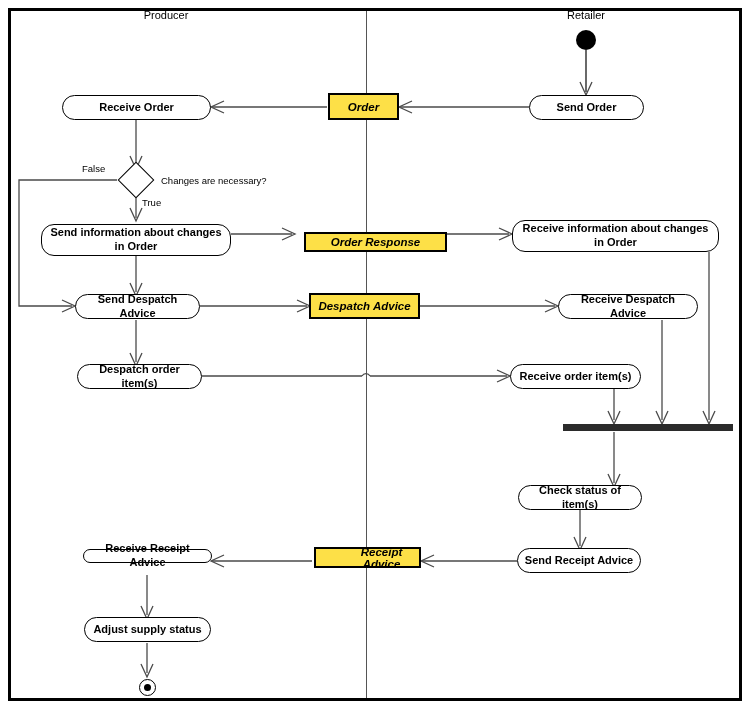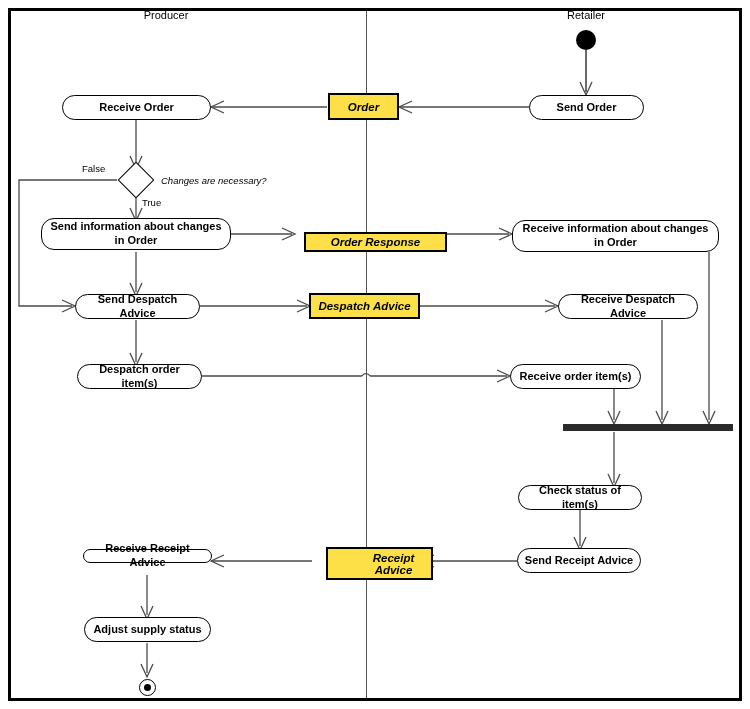--- a/index.html
+++ b/index.html
@@ -221,23 +221,23 @@
   <div class="activity" style="left:529px; top:95px; width:115px; height:25px;">Send Order</div>
 
   <div class="signal" style="left:328px; top:93px; width:71px; height:27px;">Order</div>
 
   <div class="activity" style="left:62px; top:95px; width:149px; height:25px;">Receive Order</div>
 
   <div class="diamond" style="left:123px; top:167px; width:26px; height:26px;"></div>
 
   <div class="guard" style="left:82px; top:163px;">False</div>
   <div class="guard" style="left:142px; top:197px;">True</div>
-  <div class="guard" style="left:161px; top:175px;font-style:italic;">Changes are necessary?</div>
-
-  <div class="activity" style="left:41px; top:218px; width:190px; height:32px;">Send information about changes in Order</div>
+  <div class="guard" style="left:161px; top:175px;">Changes are necessary?</div>
+
+  <div class="activity" style="left:41px; top:224px; width:190px; height:32px;">Send information about changes in Order</div>
 
   <div class="signal" style="left:304px; top:220px; width:143px; height:20px;margin-top:12px;">Order Response</div>
 
   <div class="activity" style="left:512px; top:220px; width:207px; height:32px;">Receive information about changes in Order</div>
 
   <div class="activity" style="left:75px; top:294px; width:125px; height:25px;">Send Despatch Advice</div>
 
   <div class="signal" style="left:309px; top:293px; width:111px; height:26px;">Despatch Advice</div>
 
   <div class="activity" style="left:77px; top:364px; width:125px; height:25px;">Despatch order item(s)</div>
@@ -245,21 +245,21 @@
   <div class="activity" style="left:558px; top:294px; width:140px; height:25px;">Receive Despatch Advice</div>
 
   <div class="activity" style="left:510px; top:364px; width:131px; height:25px;">Receive order item(s)</div>
 
   <div class="join-bar" style="left:563px; top:424px; width:170px; height:7px;"></div>
 
   <div class="activity" style="left:518px; top:485px; width:124px; height:25px;">Check status of item(s)</div>
 
   <div class="activity" style="left:517px; top:548px; width:124px; height:25px;">Send Receipt Advice</div>
 
-  <div class="signal" style="left:326px; top:547px; width:107px; height:33px;padding-left:28px;">Receipt Advice</div>
+  <div class="signal" style="left:314px; top:547px; width:107px; height:21px;padding-left:28px;">Receipt Advice</div>
 
   <div class="activity" style="left:83px; top:549px; width:129px; height:14px;">Receive Receipt Advice</div>
 
   <div class="activity" style="left:84px; top:617px; width:127px; height:25px;">Adjust supply status</div>
 
   <div class="final-outer" style="left:139px; top:679px; width:17px; height:17px;"></div>
   <div class="final-inner" style="left:144px; top:684px; width:7px; height:7px;"></div>
 
 </div>
 

